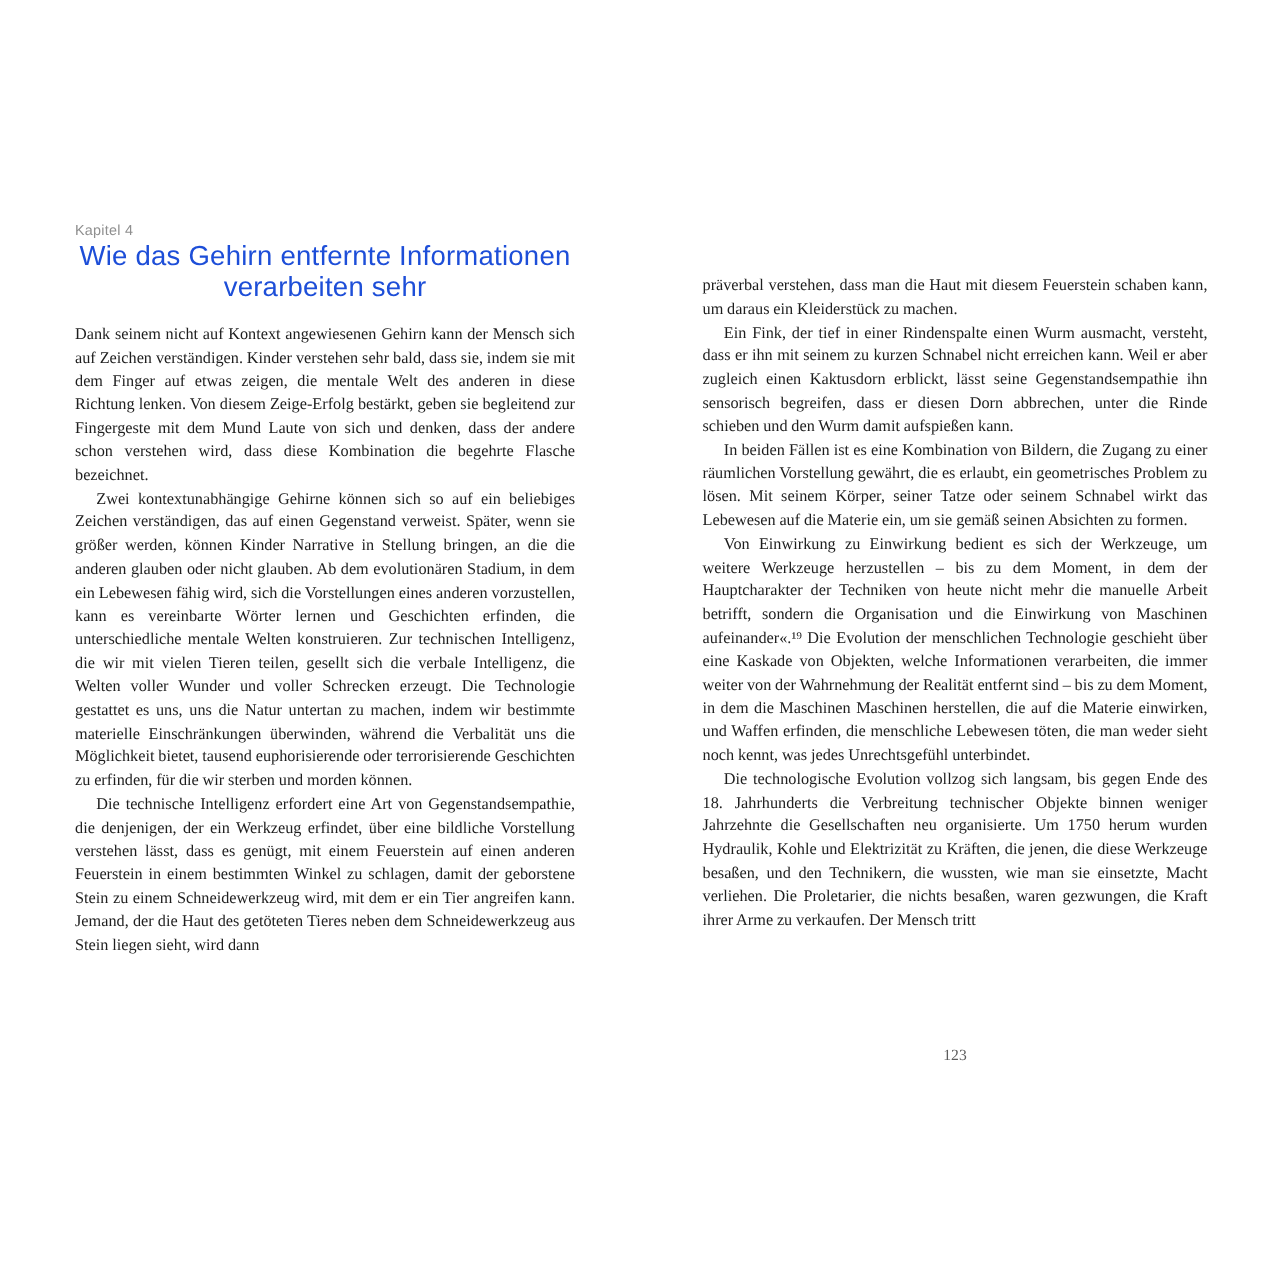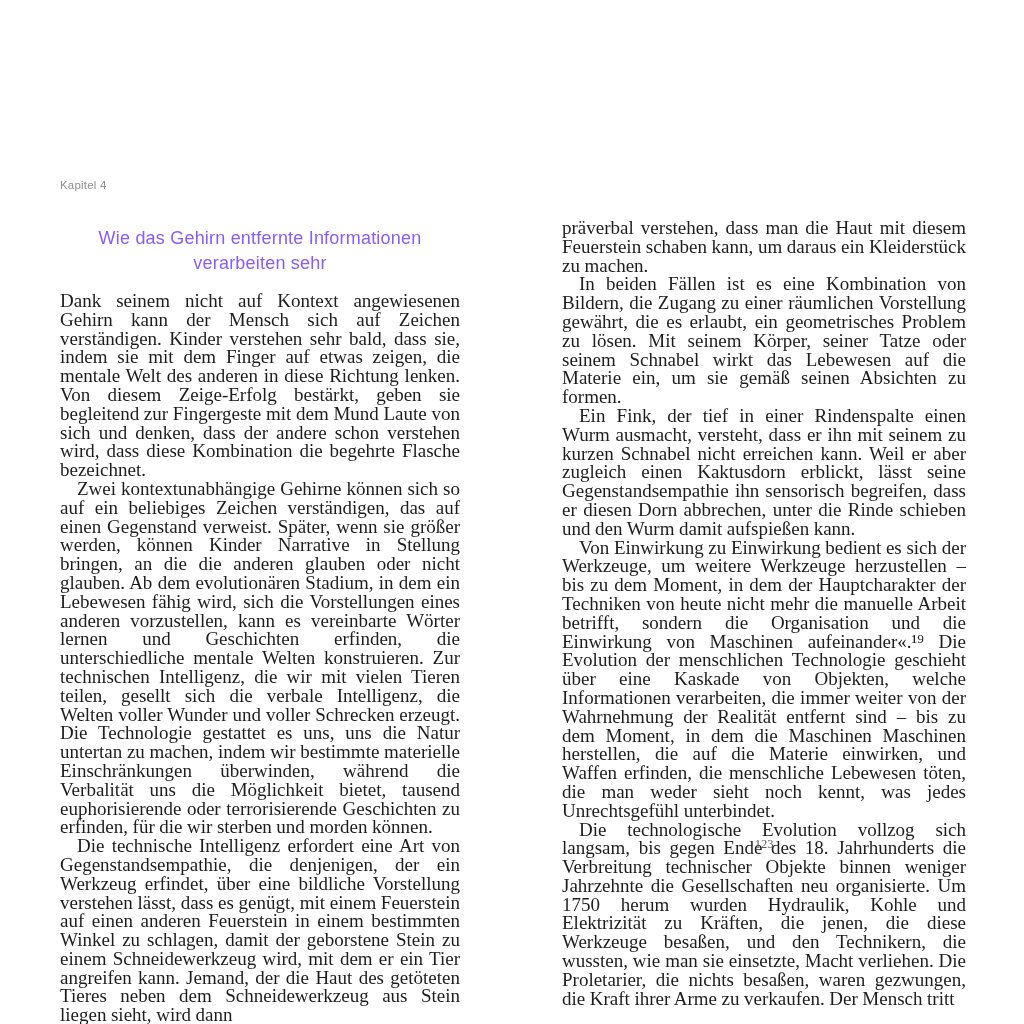--- a/index.html
+++ b/index.html
@@ -19,33 +19,32 @@
   .running-header {
     text-align: left;
     font-family: "Liberation Sans", sans-serif;
     font-size: 11.5px;
     line-height: 14px;
     color: #8f8f8f;
     letter-spacing: 0.2px;
     white-space: nowrap;
   }
   .chapter-heading {
-    margin-top: 34px;
     text-align: center;
     font-family: "Liberation Sans", sans-serif;
     font-weight: 400;
-    font-size: 18px;
+    font-size: 22px;
     line-height: 25px;
-    color: #8b5cf6;
+    color: #1d4ed8;
     letter-spacing: 0.2px;
   }
   .body-text {
     margin-top: 16px;
     text-align: justify;
-    font-size: 19px;
+    font-size: 13px;
     line-height: 18.8px;
     hyphens: auto;
     -webkit-hyphens: auto;
     word-spacing: -0.2px;
   }
   .page-right .body-text { margin-top: 41px; }
   .body-text p { margin: 0; }
   .body-text p.indent { text-indent: 17px; }
   .page-number {
     position: absolute;
@@ -75,22 +74,22 @@
       <p class="indent">Zwei kontextunabhängige Gehirne können sich so auf ein beliebiges Zeichen verständigen, das auf einen Gegenstand verweist. Später, wenn sie größer werden, können Kinder Narrative in Stellung bringen, an die die anderen glauben oder nicht glauben. Ab dem evolutionären Stadium, in dem ein Lebewesen fähig wird, sich die Vorstellungen eines anderen vorzustellen, kann es vereinbarte Wörter lernen und Geschichten erfinden, die unterschiedliche mentale Welten konstruieren. Zur technischen Intelligenz, die wir mit vielen Tieren teilen, gesellt sich die verbale Intelligenz, die Welten voller Wunder und voller Schrecken erzeugt. Die Technologie gestattet es uns, uns die Natur untertan zu machen, indem wir bestimmte materielle Einschränkungen überwinden, während die Verbalität uns die Möglichkeit bietet, tausend euphorisierende oder terrorisierende Geschichten zu erfinden, für die wir sterben und morden können.</p>
       <p class="indent">Die technische Intelligenz erfordert eine Art von Gegenstandsempathie, die denjenigen, der ein Werkzeug erfindet, über eine bildliche Vorstellung verstehen lässt, dass es genügt, mit einem Feuerstein auf einen anderen Feuerstein in einem bestimmten Winkel zu schlagen, damit der geborstene Stein zu einem Schneidewerkzeug wird, mit dem er ein Tier angreifen kann. Jemand, der die Haut des getöteten Tieres neben dem Schneidewerkzeug aus Stein liegen sieht, wird dann</p>
     </div>
 
   </div>
 
   <div class="page page-right">
 
     <div class="body-text">
       <p>präverbal verstehen, dass man die Haut mit diesem Feuerstein schaben kann, um daraus ein Kleiderstück zu machen.</p>
+      <p class="indent">Ein Fink, der tief in einer Rindenspalte einen Wurm ausmacht, versteht, dass er ihn mit seinem zu kurzen Schnabel nicht erreichen kann. Weil er aber zugleich einen Kaktusdorn erblickt, lässt seine Gegenstandsempathie ihn sensorisch begreifen, dass er diesen Dorn abbrechen, unter die Rinde schieben und den Wurm damit aufspießen kann.</p>
       <p class="indent">In beiden Fällen ist es eine Kombination von Bildern, die Zugang zu einer räumlichen Vorstellung gewährt, die es erlaubt, ein geometrisches Problem zu lösen. Mit seinem Körper, seiner Tatze oder seinem Schnabel wirkt das Lebewesen auf die Materie ein, um sie gemäß seinen Absichten zu formen.</p>
-      <p class="indent">Ein Fink, der tief in einer Rindenspalte einen Wurm ausmacht, versteht, dass er ihn mit seinem zu kurzen Schnabel nicht erreichen kann. Weil er aber zugleich einen Kaktusdorn erblickt, lässt seine Gegenstandsempathie ihn sensorisch begreifen, dass er diesen Dorn abbrechen, unter die Rinde schieben und den Wurm damit aufspießen kann.</p>
       <p class="indent">Von Einwirkung zu Einwirkung bedient es sich der Werkzeuge, um weitere Werkzeuge herzustellen – bis zu dem Moment, in dem der Hauptcharakter der Techniken von heute nicht mehr die manuelle Arbeit betrifft, sondern die Organisation und die Einwirkung von Maschinen aufeinander«.¹⁹ Die Evolution der menschlichen Technologie geschieht über eine Kaskade von Objekten, welche Informationen verarbeiten, die immer weiter von der Wahrnehmung der Realität entfernt sind – bis zu dem Moment, in dem die Maschinen Maschinen herstellen, die auf die Materie einwirken, und Waffen erfinden, die menschliche Lebewesen töten, die man weder sieht noch kennt, was jedes Unrechtsgefühl unterbindet.</p>
       <p class="indent">Die technologische Evolution vollzog sich langsam, bis gegen Ende des 18. Jahrhunderts die Verbreitung technischer Objekte binnen weniger Jahrzehnte die Gesellschaften neu organisierte. Um 1750 herum wurden Hydraulik, Kohle und Elektrizität zu Kräften, die jenen, die diese Werkzeuge besaßen, und den Technikern, die wussten, wie man sie einsetzte, Macht verliehen. Die Proletarier, die nichts besaßen, waren gezwungen, die Kraft ihrer Arme zu verkaufen. Der Mensch tritt</p>
     </div>
 
     <div class="page-number">123</div>
   </div>
 
 </div>
 
 </body></html>

